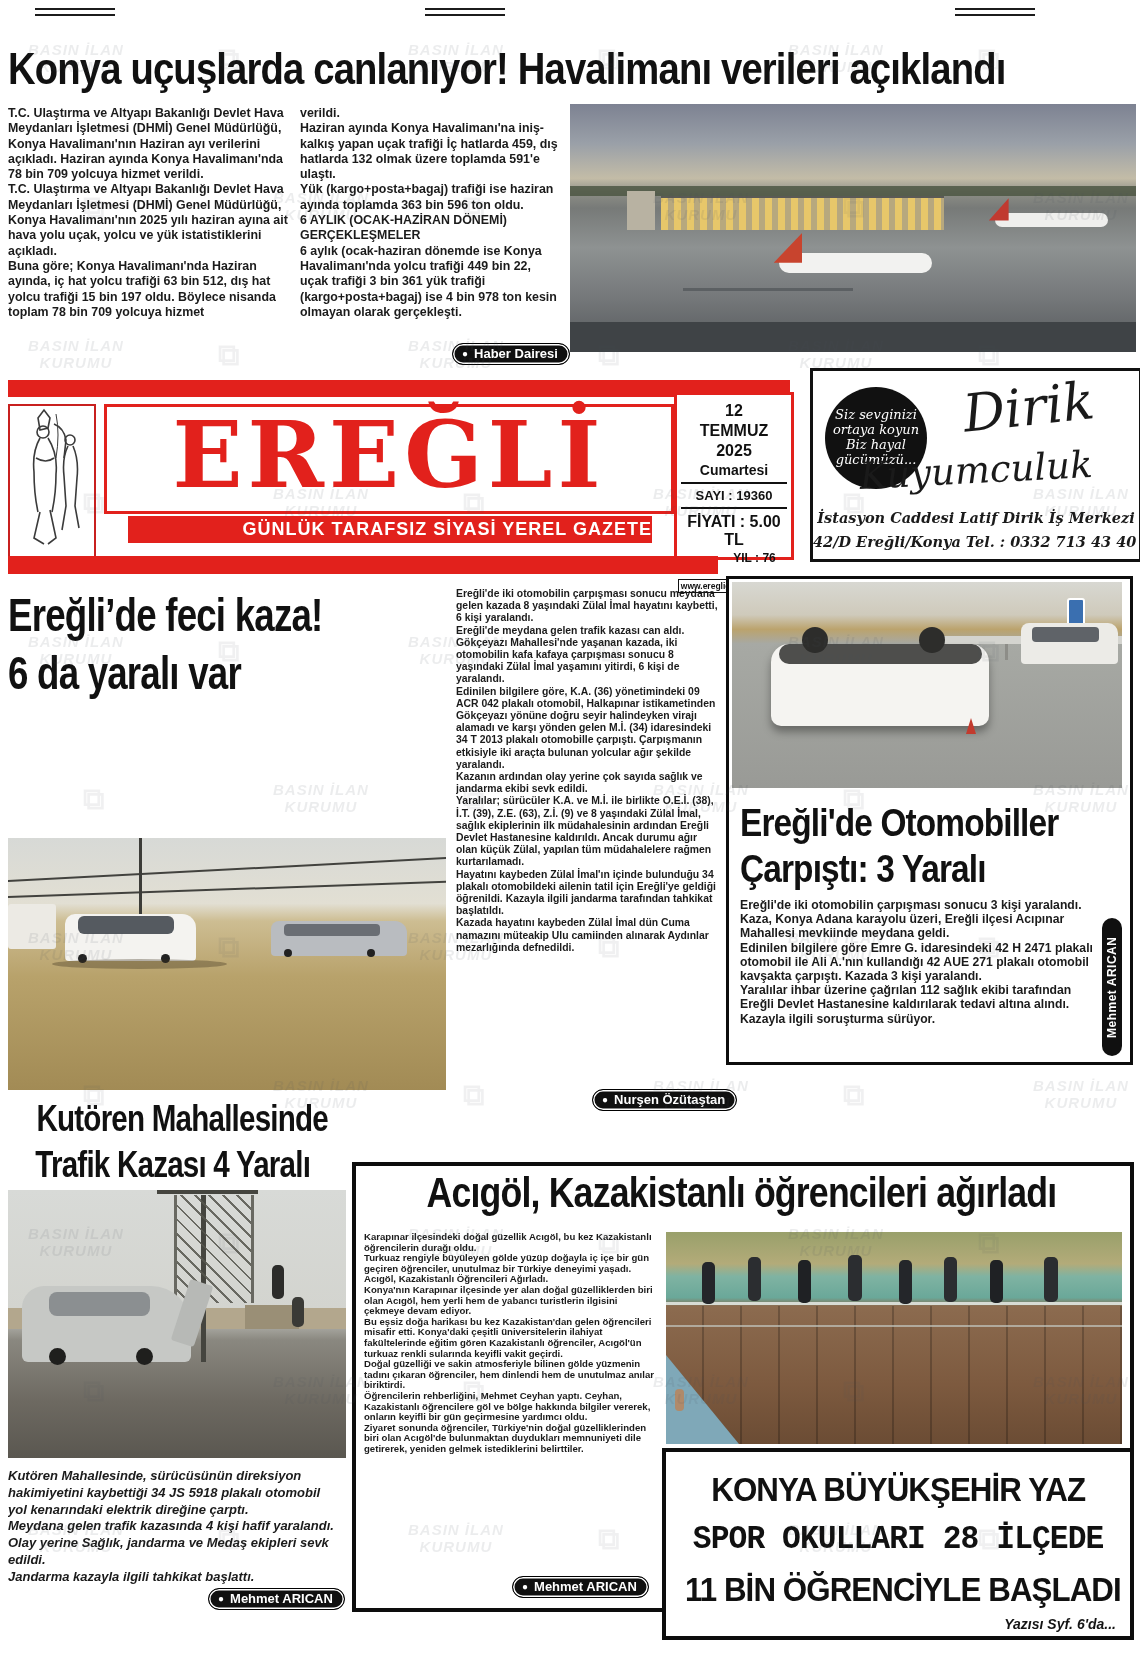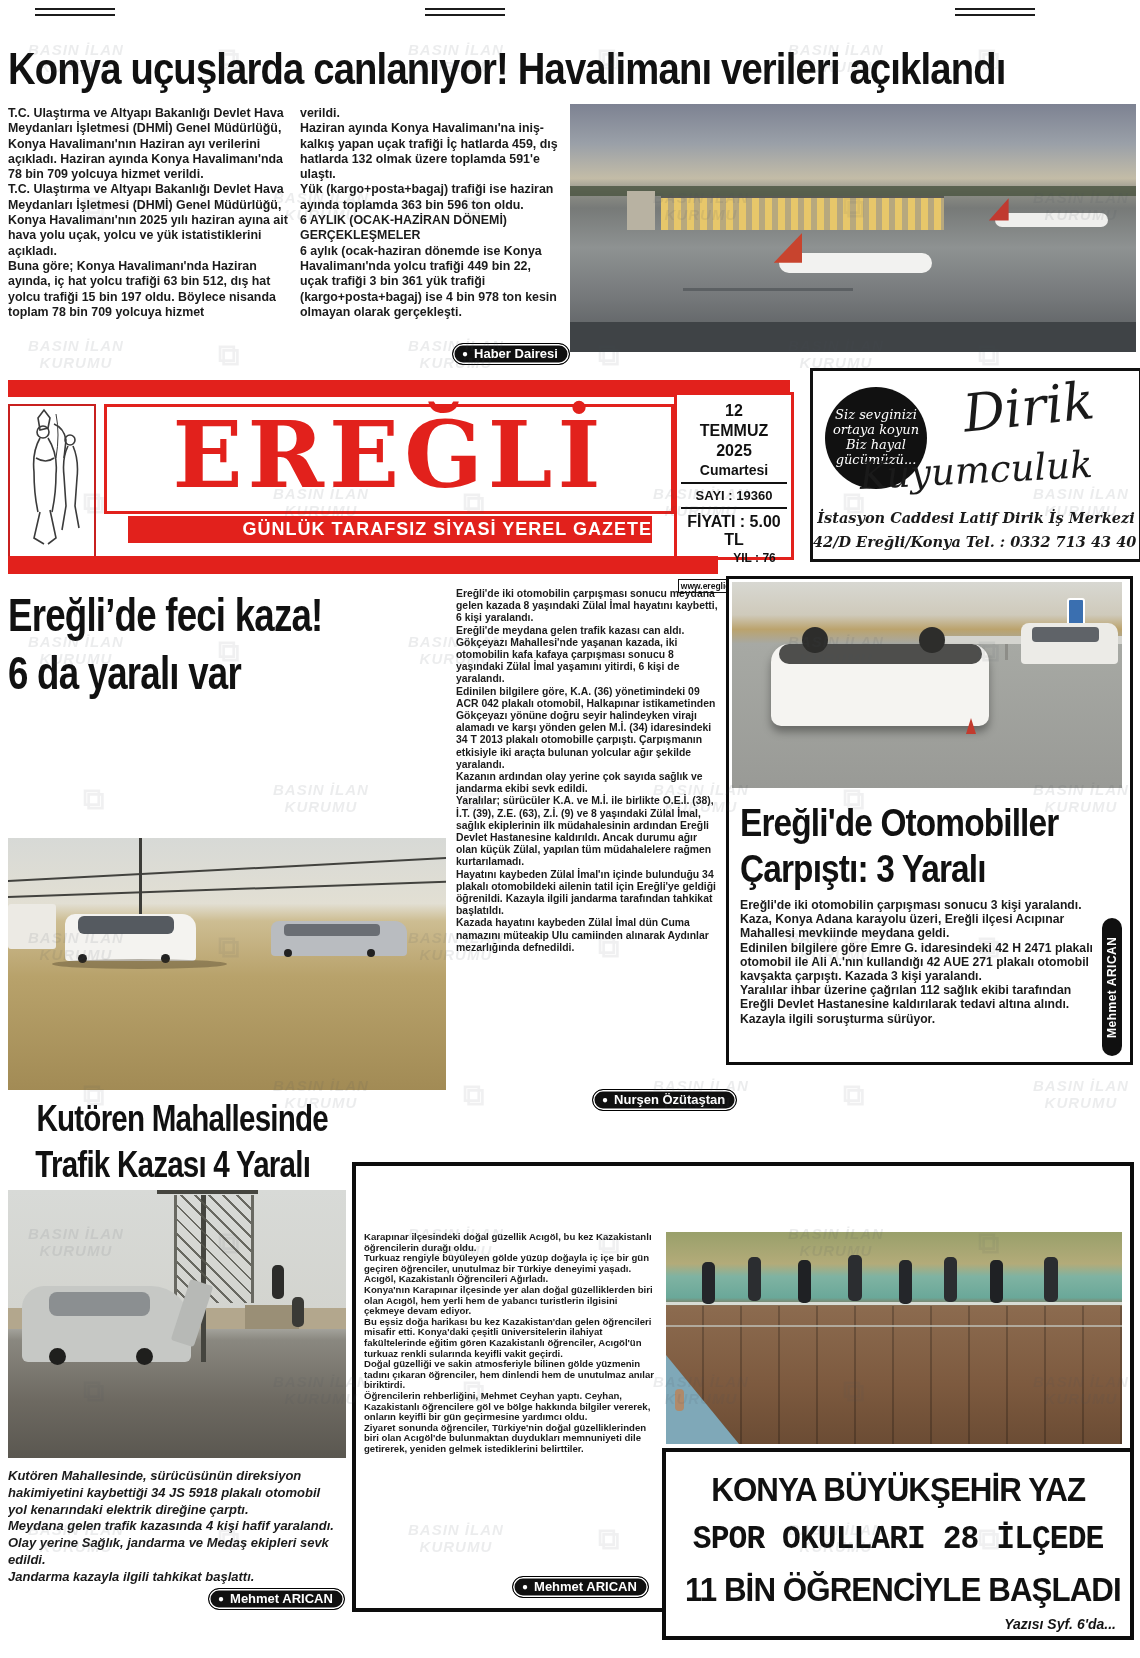--- a/index.html
+++ b/index.html
@@ -237,20 +237,23 @@
   <div class="abs body-text" style="left:8px;top:1468px;width:334px;height:142px;font-size:13px;line-height:16.8px;font-style:italic;">Kutören Mahallesinde, sürücüsünün direksiyon hakimiyetini kaybettiği 34 JS 5918 plakalı otomobil yol kenarındaki elektrik direğine çarptı.
 Meydana gelen trafik kazasında 4 kişi hafif yaralandı.
 Olay yerine Sağlık, jandarma ve Medaş ekipleri sevk edildi.
 Jandarma kazayla ilgili tahkikat başlattı.</div>
   <div class="pill" style="left:208px;top:1588px;">
     <span class="b">●</span>
     <span>Mehmet ARICAN</span>
   </div>
 
   <div class="nbox4" style="left:352px;top:1162px;width:774px;height:442px;"></div>
+  <div class="abs hl-center" style="left:356px;top:1172px;width:770px;">
+    <div class="hl" style="font-size:42px;"><span class="cond-c" style="transform:scaleX(.85);">Acıgöl, Kazakistanlı öğrencileri ağırladı</span></div>
+  </div>
   <div class="abs body-text" style="left:364px;top:1232px;width:294px;height:344px;font-size:9.6px;line-height:10.6px;">Karapınar ilçesindeki doğal güzellik Acıgöl, bu kez Kazakistanlı öğrencilerin durağı oldu.
 Turkuaz rengiyle büyüleyen gölde yüzüp doğayla iç içe bir gün geçiren öğrenciler, unutulmaz bir Türkiye deneyimi yaşadı.
 Acıgöl, Kazakistanlı Öğrencileri Ağırladı.
 Konya'nın Karapınar ilçesinde yer alan doğal güzelliklerden biri olan Acıgöl, hem yerli hem de yabancı turistlerin ilgisini çekmeye devam ediyor.
 Bu eşsiz doğa harikası bu kez Kazakistan'dan gelen öğrencileri misafir etti. Konya'daki çeşitli üniversitelerin ilahiyat fakültelerinde eğitim gören Kazakistanlı öğrenciler, Acıgöl'ün turkuaz renkli sularında keyifli vakit geçirdi.
 Doğal güzelliği ve sakin atmosferiyle bilinen gölde yüzmenin tadını çıkaran öğrenciler, hem dinlendi hem de unutulmaz anılar biriktirdi.
 Öğrencilerin rehberliğini, Mehmet Ceyhan yaptı. Ceyhan, Kazakistanlı öğrencilere göl ve bölge hakkında bilgiler vererek, onların keyifli bir gün geçirmesine yardımcı oldu.
 Ziyaret sonunda öğrenciler, Türkiye'nin doğal güzelliklerinden biri olan Acıgöl'de bulunmaktan duydukları memnuniyeti dile getirerek, yeniden gelmek istediklerini belirttiler.</div>
   <div class="pill" style="left:512px;top:1576px;">
     <span class="b">●</span>

